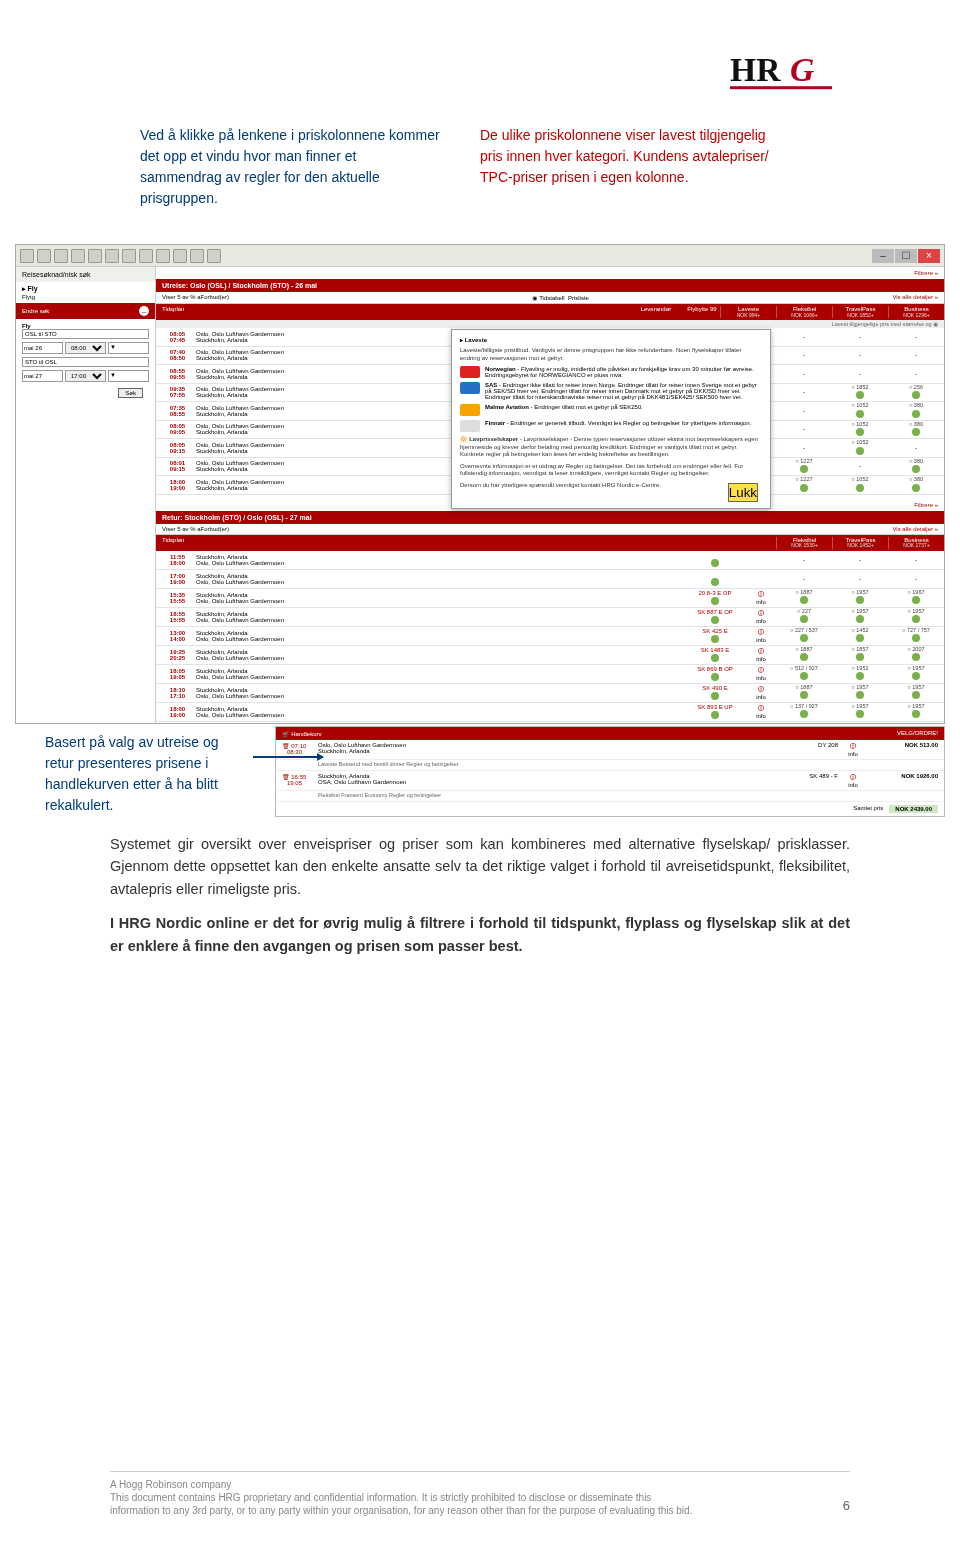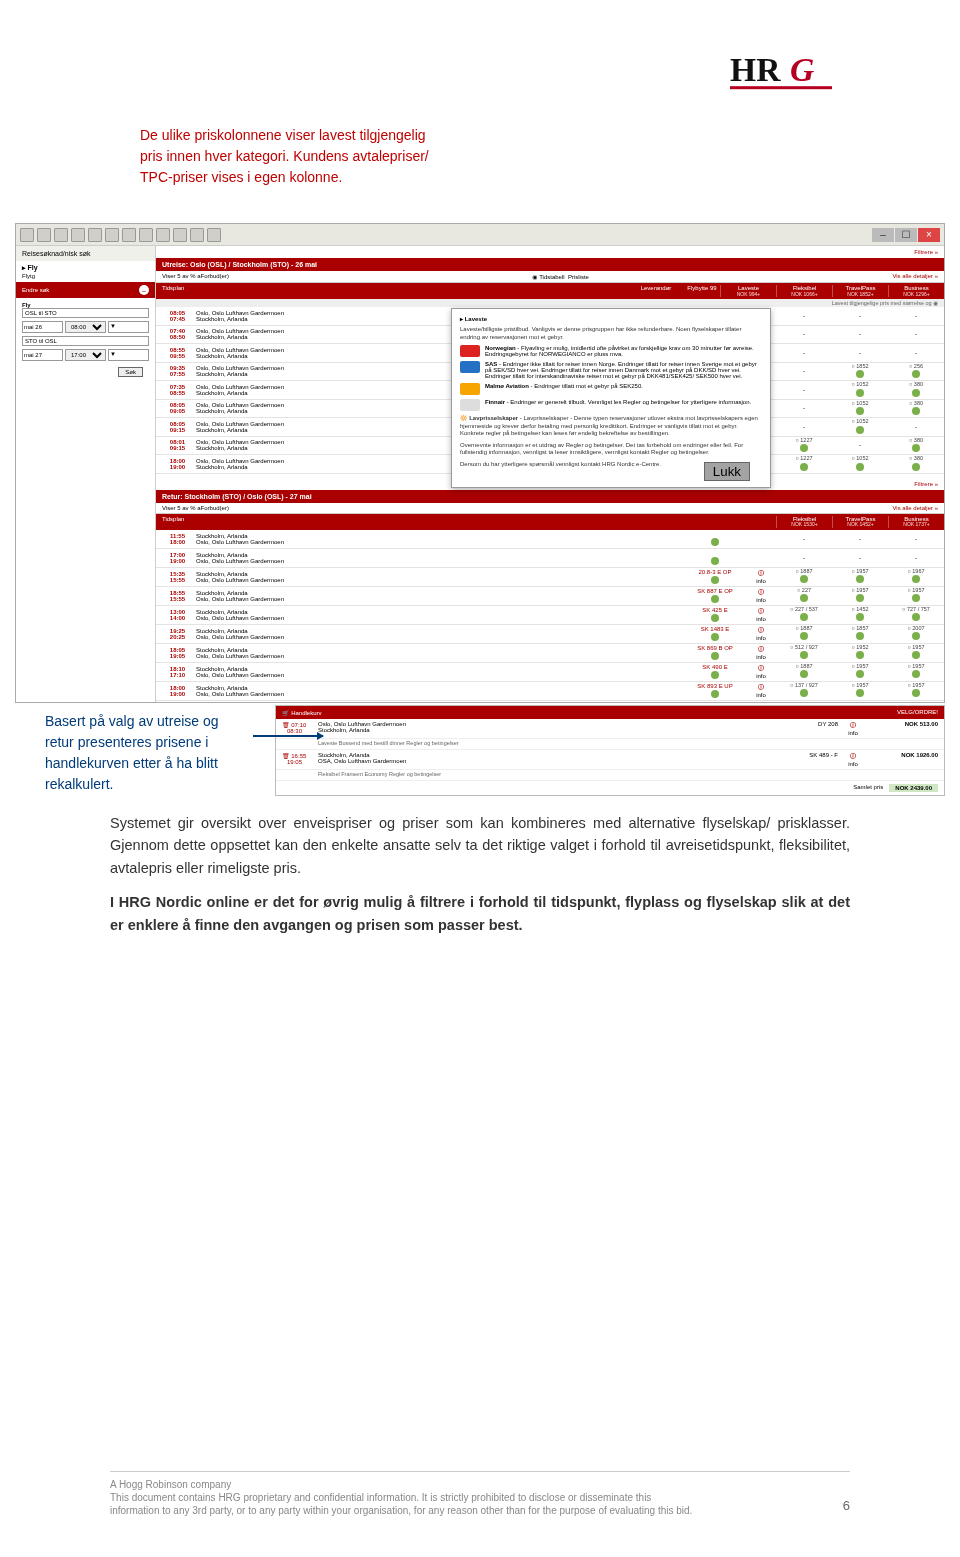--- a/index.html
+++ b/index.html
@@ -65,21 +65,21 @@
   .popup {
     position: absolute; left: 295px; top: 62px; width: 320px; height: 180px;
     background: #fff; border: 1px solid #999; box-shadow: 0 2px 6px rgba(0,0,0,.3);
     font-size: 6px; padding: 6px 8px 22px 8px; overflow: hidden;
   }
   .popup .pt { font-weight: bold; margin-bottom: 4px; color: #000;}
   .popup .pp { margin-bottom: 4px; line-height: 1.25; color: #333;}
   .popup .air { display: flex; gap: 5px; margin-bottom: 4px; align-items: flex-start;}
   .popup .air .ico { width: 20px; height: 12px; border-radius: 2px; flex-shrink: 0;}
   .popup .txt { flex: 1; }
-  .popup-btn { position: absolute; right: 20px; bottom: 6px; padding: 1px 8px; border: 1px solid #666; background: #a3a3a3;}
+  .popup-btn { position: absolute; right: 12px; bottom: 6px; padding: 1px 0; border: 1px solid #666; background: #fde047;}
 
   
   .cart-wrap { position: relative; margin-left: 30px; margin-right: -95px; margin-top: 2px; }
   .cart-shot { width: 670px; float: right; background: #fff; border: 1px solid #bbb; font-size: 6px; }
   .cart-hdr { background: #a00; color: #fff; padding: 3px 6px; display: flex; justify-content: space-between;}
   .cart-row { display: flex; padding: 2px 6px; border-bottom: 1px solid #eee;}
   .cart-row .a { width: 36px; color: #a00;}
   .cart-row .b { flex: 1.3;}
   .cart-row .c { width: 60px; text-align: right;}
   .cart-row .e { width: 30px; text-align: center;}
@@ -108,21 +108,22 @@
 
 <div class="logo">
   <svg class="logo-svg" viewBox="0 0 200 76">
     <text x="0" y="52" font-family="Georgia,serif" font-weight="bold" font-size="56" fill="#111"><tspan>HR</tspan></text>
     <text x="100" y="52" font-family="Georgia,serif" font-weight="bold" font-style="italic" font-size="56" fill="#b50021"><tspan>G</tspan></text>
     <rect x="0" y="60" width="170" height="5" fill="#b50021"></rect>
   </svg>
 </div>
 
 <div class="callouts">
-  <div class="callout red-text">De ulike priskolonnene viser lavest tilgjengelig pris innen hver kategori. Kundens avtalepriser/ TPC-priser vises i egen kolonne.</div>
+  <div class="callout blue-text">Ved å klikke på lenkene i priskolonnene kommer det opp et vindu hvor man finner et sammendrag av regler for den aktuelle prisgruppen.</div>
+  <div class="callout red-text">De ulike priskolonnene viser lavest tilgjengelig pris innen hver kategori. Kundens avtalepriser/ TPC-priser prisen i egen kolonne.</div>
 </div>
 <div class="arrow-line1"></div>
 <div class="arrow-line2"></div>
 
 <div class="shot-wrap">
   <div class="shot">
 
     <div class="shot-toolbar">
       <div class="tb-btn"></div>
           <div class="tb-btn"></div>

